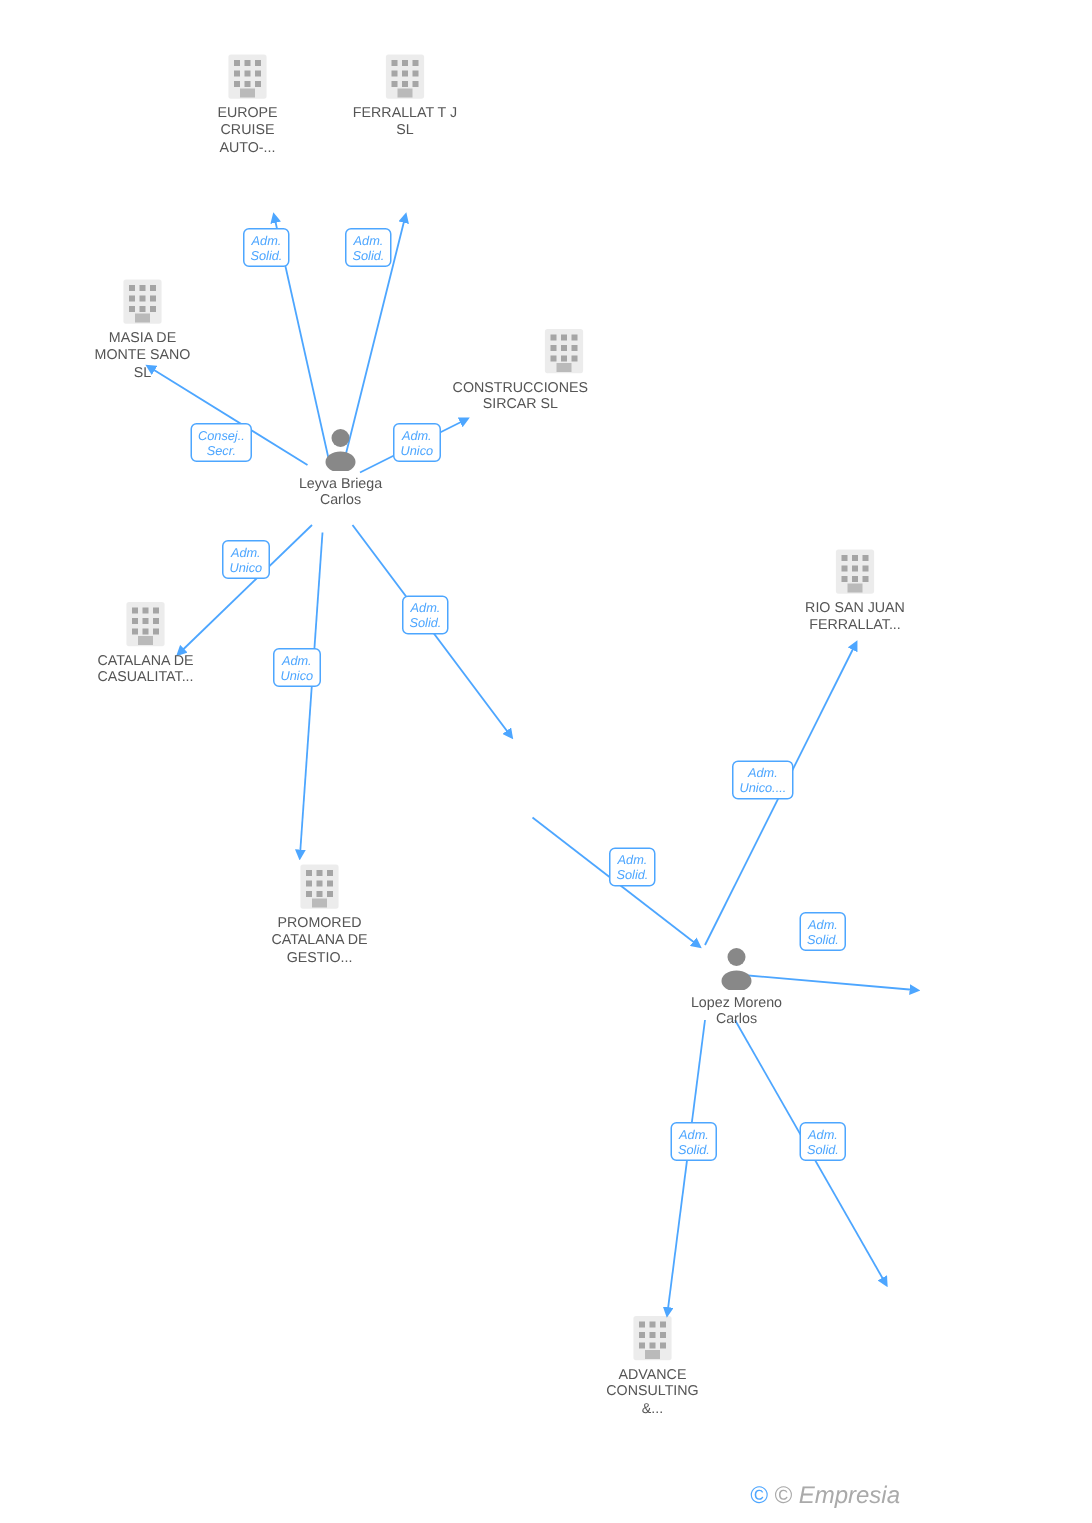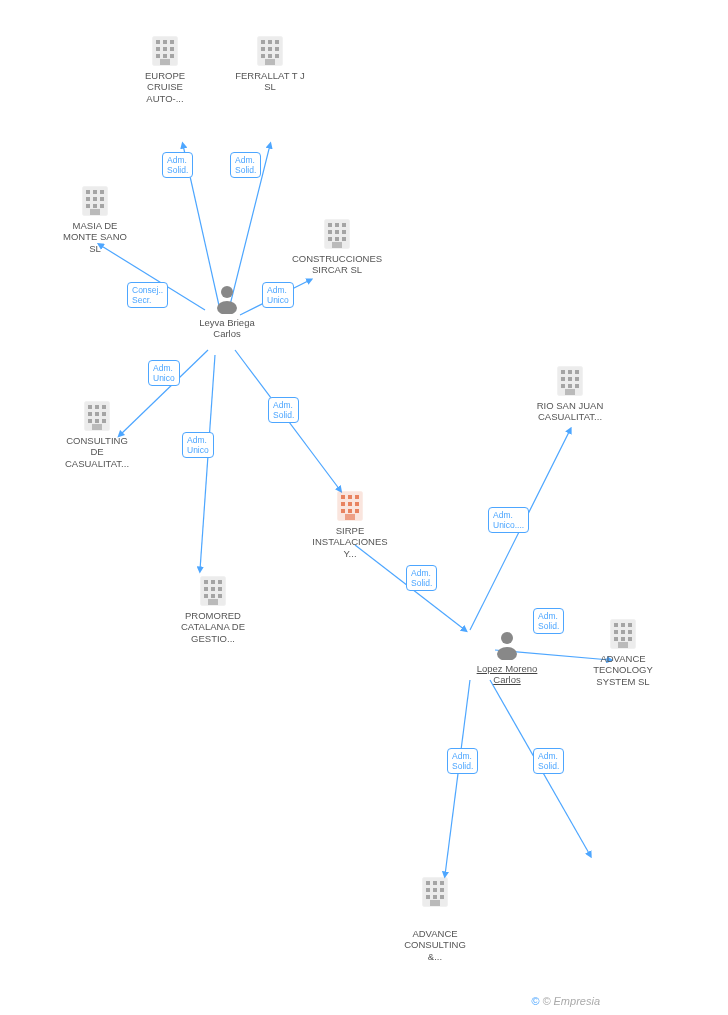--- a/index.html
+++ b/index.html
@@ -51,31 +51,32 @@
       font-size: 28px;
       color: #777;
     }
     .badge {
       position: absolute;
       background: #fff;
       border: 1.5px solid #4da6ff;
       border-radius: 4px;
       color: #4da6ff;
       font-size: 8.5px;
-      text-align: left;
+      text-align: center;
       padding: 2px 4px;
       line-height: 1.2;
       white-space: nowrap;
       cursor: default;
+      font-style: italic;
     }
     .watermark {
       position: absolute;
       bottom: 8px;
       right: 12px;
-      font-size: 11px;
+      font-size: 16px;
       color: #aaa;
       font-style: italic;
       margin-left: 12px;
     }
     .watermark .copy {
       color: #4da6ff;
     }
   </style>
 </head>
 <body>
@@ -163,21 +164,21 @@
     <rect x="7" y="19" width="4" height="4" fill="currentColor" opacity="0.7"></rect>
     <rect x="14" y="19" width="4" height="4" fill="currentColor" opacity="0.7"></rect>
     <rect x="21" y="19" width="4" height="4" fill="currentColor" opacity="0.7"></rect>
     <rect x="11" y="24" width="10" height="6" fill="currentColor" opacity="0.5"></rect>
   </svg></span>
     <span class="label">MASIA DE
 MONTE
 SANO SL</span>
   </div>
 
-  <div class="node" style="left:292px;top:218px;width:90px;">
+  <div class="node" style="left:302px;top:218px;width:90px;align-items:flex-end;">
     <span class="building-icon" style="display: inline-block; width: 32px; height: 32px; color: rgb(136, 136, 136);"><svg width="32" height="32" viewBox="0 0 32 32" fill="#888">
     <rect x="4" y="2" width="24" height="28" rx="1" fill="currentColor" opacity="0.15" stroke="currentColor" stroke-width="1.5"></rect>
     <rect x="7" y="5" width="4" height="4" fill="currentColor" opacity="0.7"></rect>
     <rect x="14" y="5" width="4" height="4" fill="currentColor" opacity="0.7"></rect>
     <rect x="21" y="5" width="4" height="4" fill="currentColor" opacity="0.7"></rect>
     <rect x="7" y="12" width="4" height="4" fill="currentColor" opacity="0.7"></rect>
     <rect x="14" y="12" width="4" height="4" fill="currentColor" opacity="0.7"></rect>
     <rect x="21" y="12" width="4" height="4" fill="currentColor" opacity="0.7"></rect>
     <rect x="7" y="19" width="4" height="4" fill="currentColor" opacity="0.7"></rect>
     <rect x="14" y="19" width="4" height="4" fill="currentColor" opacity="0.7"></rect>
@@ -205,43 +206,25 @@
     <rect x="14" y="5" width="4" height="4" fill="currentColor" opacity="0.7"></rect>
     <rect x="21" y="5" width="4" height="4" fill="currentColor" opacity="0.7"></rect>
     <rect x="7" y="12" width="4" height="4" fill="currentColor" opacity="0.7"></rect>
     <rect x="14" y="12" width="4" height="4" fill="currentColor" opacity="0.7"></rect>
     <rect x="21" y="12" width="4" height="4" fill="currentColor" opacity="0.7"></rect>
     <rect x="7" y="19" width="4" height="4" fill="currentColor" opacity="0.7"></rect>
     <rect x="14" y="19" width="4" height="4" fill="currentColor" opacity="0.7"></rect>
     <rect x="21" y="19" width="4" height="4" fill="currentColor" opacity="0.7"></rect>
     <rect x="11" y="24" width="10" height="6" fill="currentColor" opacity="0.5"></rect>
   </svg></span>
-    <span class="label">CONSULTING
+    <span class="label">CATALANA
 DE
 CASUALITAT...</span>
   </div>
 
-  <div class="node" style="left:310px;top:490px;width:80px;">
-    <span class="building-icon orange" style="display: inline-block; width: 32px; height: 32px; color: rgb(224, 90, 43);"><svg width="32" height="32" viewBox="0 0 32 32" fill="#e05a2b">
-    <rect x="4" y="2" width="24" height="28" rx="1" fill="currentColor" opacity="0.15" stroke="currentColor" stroke-width="1.5"></rect>
-    <rect x="7" y="5" width="4" height="4" fill="currentColor" opacity="0.7"></rect>
-    <rect x="14" y="5" width="4" height="4" fill="currentColor" opacity="0.7"></rect>
-    <rect x="21" y="5" width="4" height="4" fill="currentColor" opacity="0.7"></rect>
-    <rect x="7" y="12" width="4" height="4" fill="currentColor" opacity="0.7"></rect>
-    <rect x="14" y="12" width="4" height="4" fill="currentColor" opacity="0.7"></rect>
-    <rect x="21" y="12" width="4" height="4" fill="currentColor" opacity="0.7"></rect>
-    <rect x="7" y="19" width="4" height="4" fill="currentColor" opacity="0.7"></rect>
-    <rect x="14" y="19" width="4" height="4" fill="currentColor" opacity="0.7"></rect>
-    <rect x="21" y="19" width="4" height="4" fill="currentColor" opacity="0.7"></rect>
-    <rect x="11" y="24" width="10" height="6" fill="currentColor" opacity="0.5"></rect>
-  </svg></span>
-    <span class="label">SIRPE
-INSTALACIONES
-Y...</span>
-  </div>
 
   <div class="node" style="left:155px;top:575px;margin-left:23px;">
     <span class="building-icon" style="display: inline-block; width: 32px; height: 32px; color: rgb(136, 136, 136);"><svg width="32" height="32" viewBox="0 0 32 32" fill="#888">
     <rect x="4" y="2" width="24" height="28" rx="1" fill="currentColor" opacity="0.15" stroke="currentColor" stroke-width="1.5"></rect>
     <rect x="7" y="5" width="4" height="4" fill="currentColor" opacity="0.7"></rect>
     <rect x="14" y="5" width="4" height="4" fill="currentColor" opacity="0.7"></rect>
     <rect x="21" y="5" width="4" height="4" fill="currentColor" opacity="0.7"></rect>
     <rect x="7" y="12" width="4" height="4" fill="currentColor" opacity="0.7"></rect>
     <rect x="14" y="12" width="4" height="4" fill="currentColor" opacity="0.7"></rect>
     <rect x="21" y="12" width="4" height="4" fill="currentColor" opacity="0.7"></rect>
@@ -264,53 +247,35 @@
     <rect x="7" y="12" width="4" height="4" fill="currentColor" opacity="0.7"></rect>
     <rect x="14" y="12" width="4" height="4" fill="currentColor" opacity="0.7"></rect>
     <rect x="21" y="12" width="4" height="4" fill="currentColor" opacity="0.7"></rect>
     <rect x="7" y="19" width="4" height="4" fill="currentColor" opacity="0.7"></rect>
     <rect x="14" y="19" width="4" height="4" fill="currentColor" opacity="0.7"></rect>
     <rect x="21" y="19" width="4" height="4" fill="currentColor" opacity="0.7"></rect>
     <rect x="11" y="24" width="10" height="6" fill="currentColor" opacity="0.5"></rect>
   </svg></span>
     <span class="label">RIO SAN
 JUAN
-CASUALITAT...</span>
-  </div>
-
-  <div class="node" style="left:472px;top:628px;text-decoration:underline;">
+FERRALLAT...</span>
+  </div>
+
+  <div class="node" style="left:456px;top:628px;">
     <span class="person-icon" style="display: inline-block; width: 32px; height: 32px;"><svg width="32" height="32" viewBox="0 0 32 32" fill="#777">
     <circle cx="16" cy="10" r="6" fill="#888"></circle>
     <ellipse cx="16" cy="26" rx="10" ry="7" fill="#888"></ellipse>
   </svg></span>
     <span class="label">Lopez
 Moreno
 Carlos</span>
   </div>
 
-  <div class="node" style="left:588px;top:618px;">
-    <span class="building-icon" style="display: inline-block; width: 32px; height: 32px; color: rgb(136, 136, 136);"><svg width="32" height="32" viewBox="0 0 32 32" fill="#888">
-    <rect x="4" y="2" width="24" height="28" rx="1" fill="currentColor" opacity="0.15" stroke="currentColor" stroke-width="1.5"></rect>
-    <rect x="7" y="5" width="4" height="4" fill="currentColor" opacity="0.7"></rect>
-    <rect x="14" y="5" width="4" height="4" fill="currentColor" opacity="0.7"></rect>
-    <rect x="21" y="5" width="4" height="4" fill="currentColor" opacity="0.7"></rect>
-    <rect x="7" y="12" width="4" height="4" fill="currentColor" opacity="0.7"></rect>
-    <rect x="14" y="12" width="4" height="4" fill="currentColor" opacity="0.7"></rect>
-    <rect x="21" y="12" width="4" height="4" fill="currentColor" opacity="0.7"></rect>
-    <rect x="7" y="19" width="4" height="4" fill="currentColor" opacity="0.7"></rect>
-    <rect x="14" y="19" width="4" height="4" fill="currentColor" opacity="0.7"></rect>
-    <rect x="21" y="19" width="4" height="4" fill="currentColor" opacity="0.7"></rect>
-    <rect x="11" y="24" width="10" height="6" fill="currentColor" opacity="0.5"></rect>
-  </svg></span>
-    <span class="label">ADVANCE
-TECNOLOGY
-SYSTEM SL</span>
-  </div>
-
-  <div class="node" style="left:400px;top:876px;gap:17px;">
+
+  <div class="node" style="left:400px;top:876px;">
     <span class="building-icon" style="display: inline-block; width: 32px; height: 32px; color: rgb(136, 136, 136);"><svg width="32" height="32" viewBox="0 0 32 32" fill="#888">
     <rect x="4" y="2" width="24" height="28" rx="1" fill="currentColor" opacity="0.15" stroke="currentColor" stroke-width="1.5"></rect>
     <rect x="7" y="5" width="4" height="4" fill="currentColor" opacity="0.7"></rect>
     <rect x="14" y="5" width="4" height="4" fill="currentColor" opacity="0.7"></rect>
     <rect x="21" y="5" width="4" height="4" fill="currentColor" opacity="0.7"></rect>
     <rect x="7" y="12" width="4" height="4" fill="currentColor" opacity="0.7"></rect>
     <rect x="14" y="12" width="4" height="4" fill="currentColor" opacity="0.7"></rect>
     <rect x="21" y="12" width="4" height="4" fill="currentColor" opacity="0.7"></rect>
     <rect x="7" y="19" width="4" height="4" fill="currentColor" opacity="0.7"></rect>
     <rect x="14" y="19" width="4" height="4" fill="currentColor" opacity="0.7"></rect>

